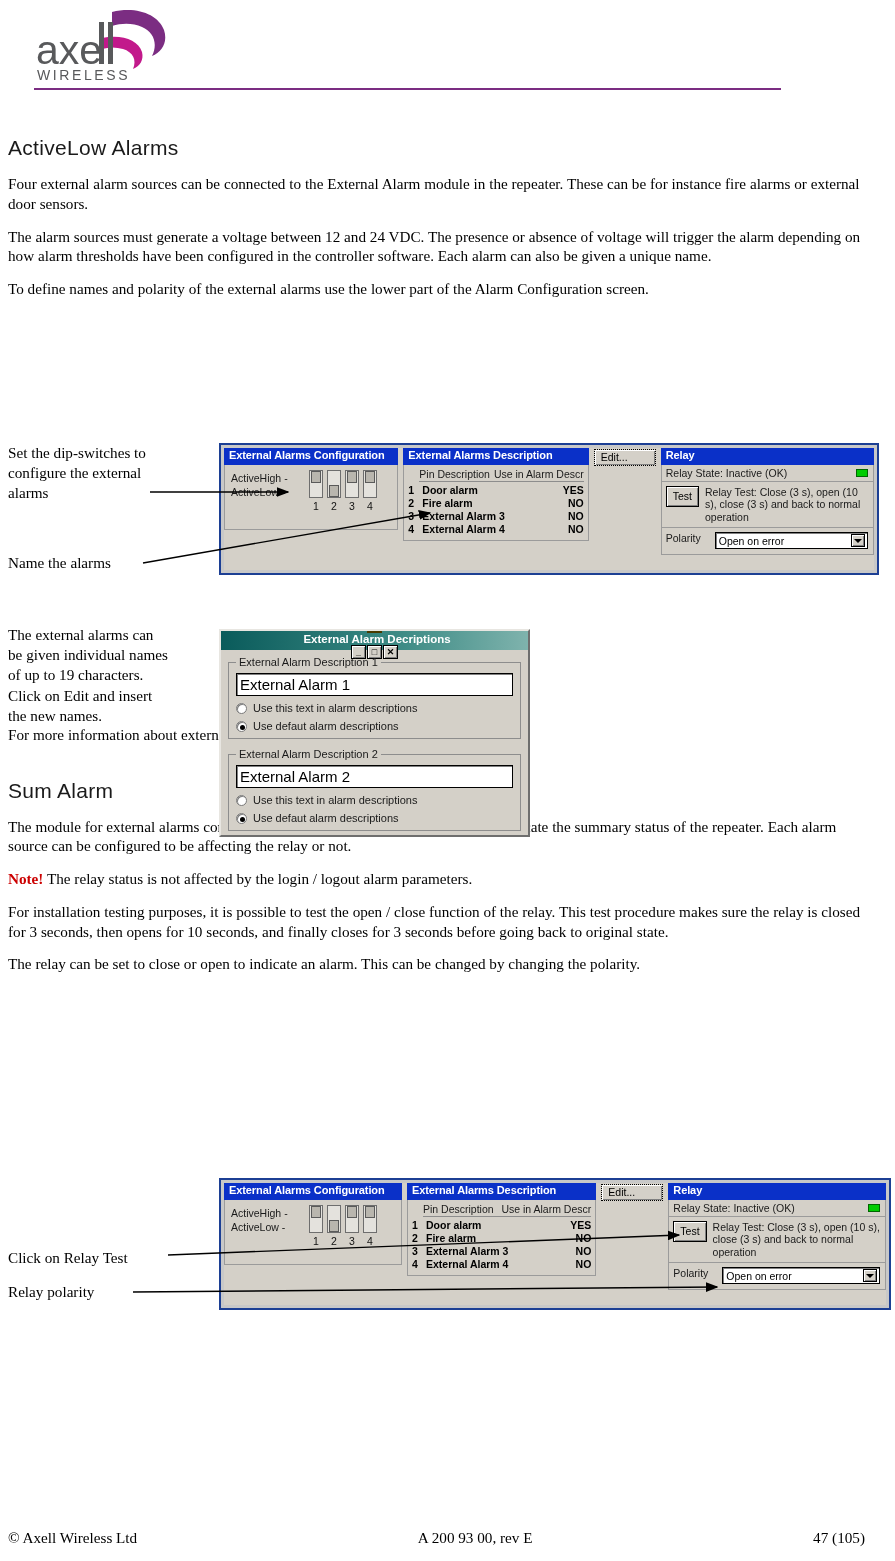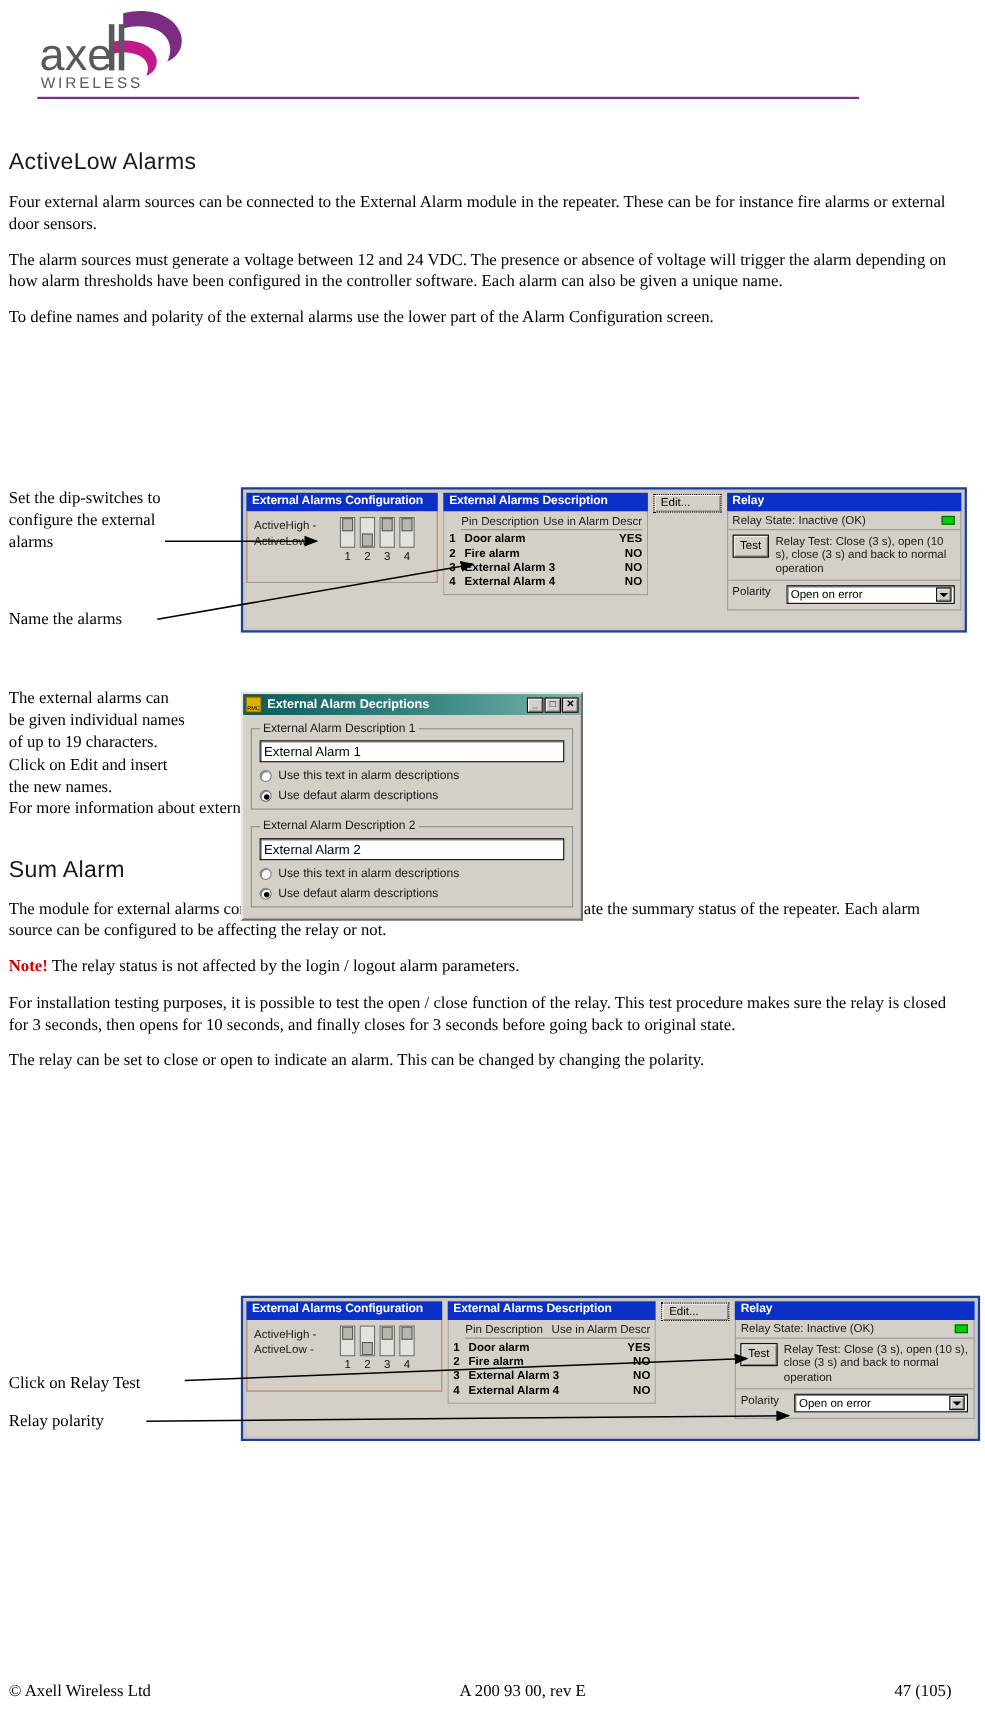--- a/index.html
+++ b/index.html
@@ -255,20 +255,21 @@
     position: absolute;
     background: #d4d0c8;
     border: 2px solid #6e6e6e;
     border-top-color:#e8e6e1; border-left-color:#e8e6e1;
   }
   .dlg-title {
     height: 19px;
     background: linear-gradient(to right, #0a5b5b, #3f8c86 60%, #7fb3ad);
     display: flex; align-items: center;
     padding: 0 2px 0 2px;
+    flex-direction: column;
   }
   .dlg-icon {
     width: 15px; height: 15px;
     background: #d8b000;
     border: 1px solid #4a3a00;
     display:flex; align-items:flex-end; justify-content:center;
     font-size: 5px; color: #000; line-height: 5px;
     font-family: "Liberation Sans", sans-serif;
     overflow: hidden;
   }
@@ -301,21 +302,21 @@
     font-family: "Liberation Sans", sans-serif;
     font-size: 11px; color: #1a1a1a;
     padding: 0 3px;
   }
   .txtbox {
     width: 100%;
     background: #fff;
     border: 1px solid #000;
     box-shadow: inset 1px 1px 0 #808080;
     font-family: "Liberation Sans", sans-serif;
-    font-size: 12px;
+    font-size: 15px;
     padding: 2px 3px;
     color: #000;
     display: block;
     outline: none;
   }
   .radio-row {
     display: flex; align-items: center; gap: 6px;
     margin-top: 6px;
     font-family: "Liberation Sans", sans-serif;
     font-size: 11px; color: #1a1a1a;

